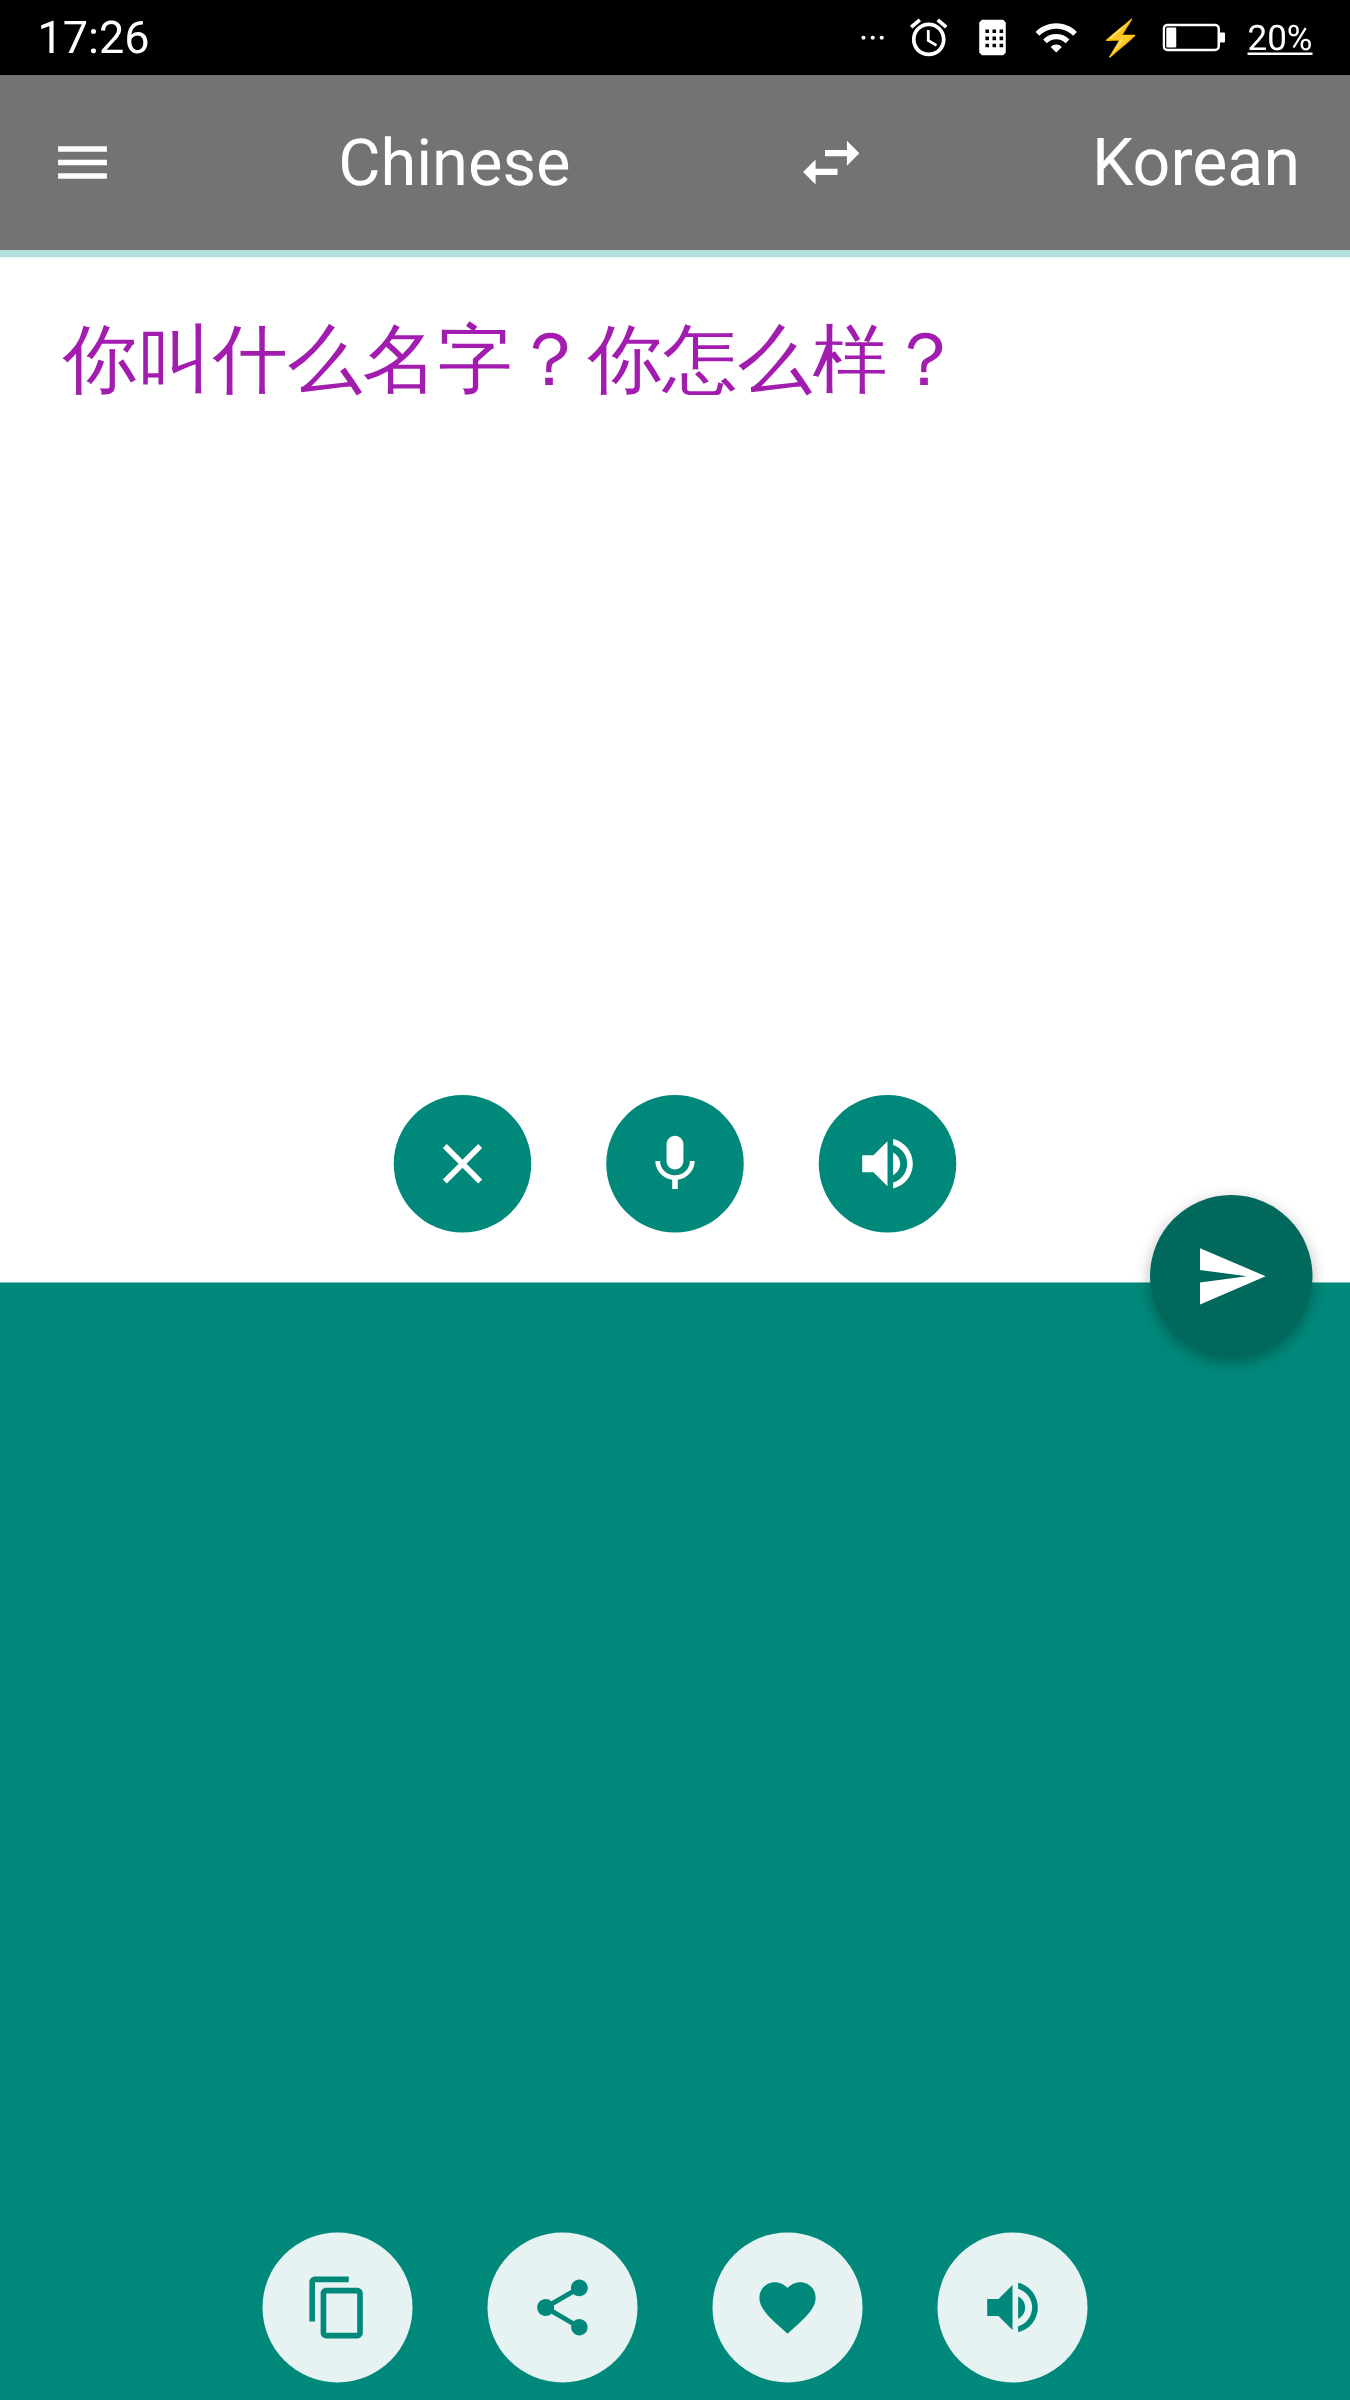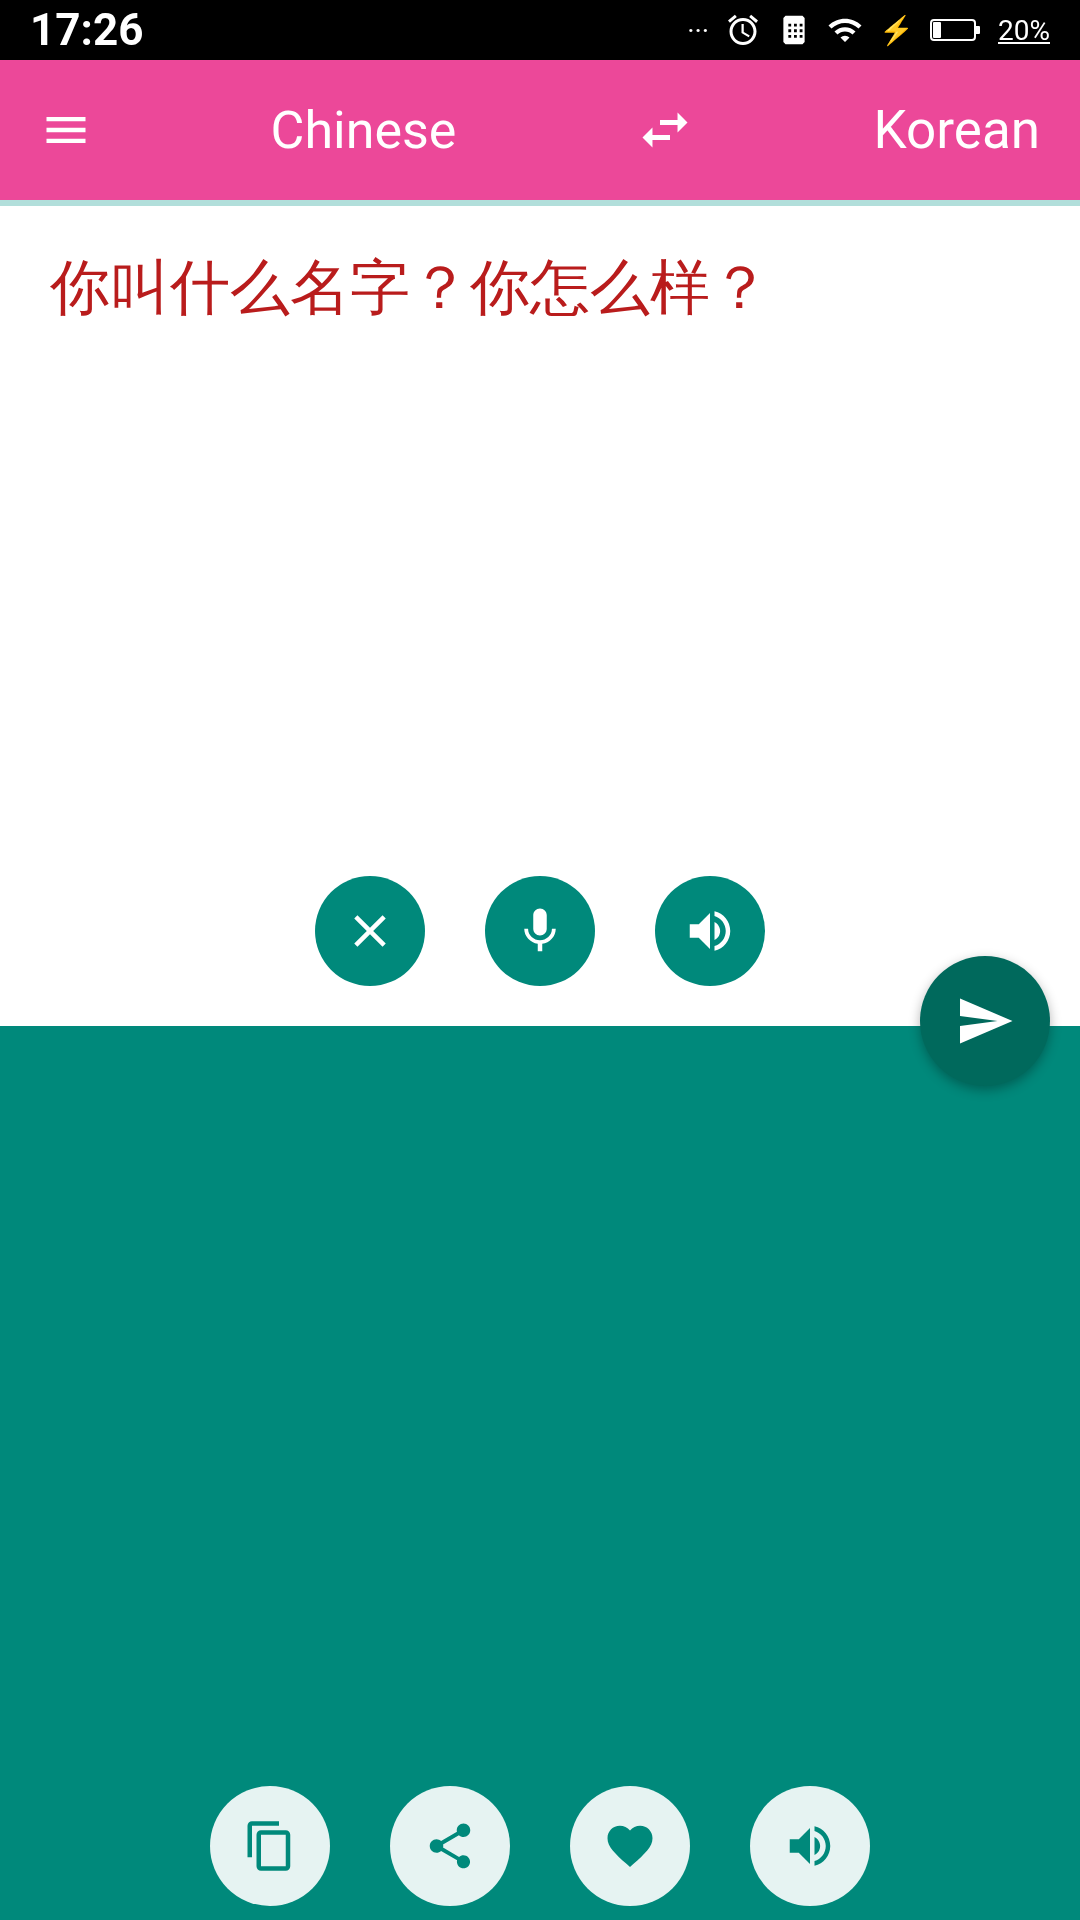--- a/index.html
+++ b/index.html
@@ -19,43 +19,43 @@
       width: 100%;
       height: 60px;
       background: #000;
       display: flex;
       align-items: center;
       justify-content: space-between;
       padding: 0 30px;
     }
     .status-bar .time {
       color: #fff;
-      font-size: 44px;
-      font-weight: 700;
+      font-size: 36px;
+      font-weight: 400;
     }
     .status-bar .icons {
       display: flex;
       align-items: center;
       gap: 16px;
     }
     .status-bar .icons span {
       color: #fff;
       font-size: 28px;
     }
     .battery-text {
       color: #fff;
       font-size: 28px;
       text-decoration: underline;
     }
 
     
     .app-bar {
       width: 100%;
       height: 140px;
-      background: #ec4899;
+      background: #737373;
       display: flex;
       align-items: center;
       justify-content: space-between;
       padding: 0 40px;
     }
     .app-bar .menu-icon {
       color: #fff;
       font-size: 52px;
       line-height: 1;
       cursor: pointer;
@@ -79,21 +79,21 @@
     
     .input-panel {
       width: 100%;
       background: #fff;
       position: relative;
       padding: 40px 50px 160px 50px;
       min-height: 820px;
     }
     .input-text {
       font-size: 60px;
-      color: #b91c1c;
+      color: #a21caf;
       line-height: 1.4;
       font-weight: 400;
     }
 
     
     .input-actions {
       position: absolute;
       bottom: 40px;
       left: 50%;
       transform: translateX(-50%);

